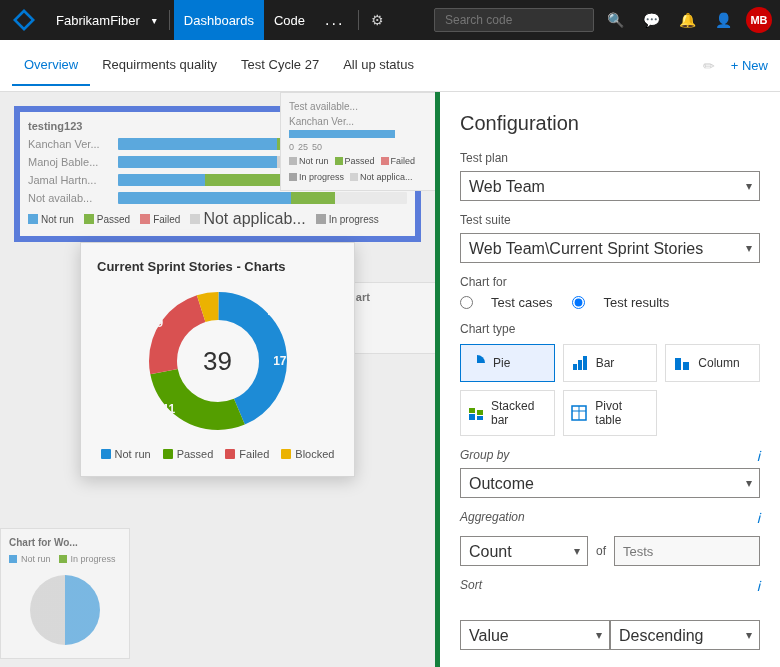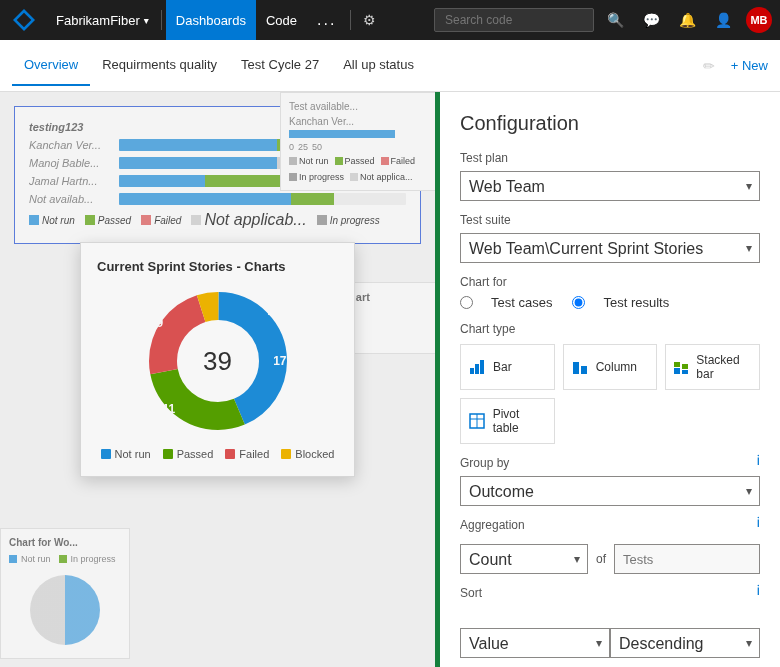--- a/index.html
+++ b/index.html
@@ -4,21 +4,21 @@
   <style>
     * { box-sizing: border-box; margin: 0; padding: 0; }
     body { font-family: 'Segoe UI', Arial, sans-serif; font-size: 13px; background: #f0f0f0; width: 780px; height: 667px; overflow: hidden; }
 
     
     .top-nav {
       display: flex; align-items: center; background: #1e1e1e; height: 40px; padding: 0 8px; color: #fff;
     }
     .nav-logo { width: 32px; height: 32px; display: flex; align-items: center; justify-content: center; margin-right: 8px; }
     .nav-logo svg { width: 22px; height: 22px; }
-    .nav-org { display: flex; align-items: center; color: #fff; font-size: 13px; padding: 0 8px; cursor: pointer; }
+    .nav-org { display: flex; align-items: center; color: #fff; font-size: 13px; padding: 0 8px; cursor: pointer; gap: 8px; }
     .nav-org .chevron { margin-left: 4px; font-size: 10px; }
     .nav-divider { width: 1px; height: 20px; background: #555; margin: 0 4px; }
     .nav-item { color: #fff; font-size: 13px; padding: 0 10px; cursor: pointer; height: 40px; display: flex; align-items: center; }
     .nav-item.active { background: #0078d4; }
     .nav-item.more { font-size: 16px; letter-spacing: 2px; }
     .nav-search { margin-left: auto; background: #333; border: 1px solid #555; color: #ccc; padding: 4px 10px; font-size: 12px; width: 160px; border-radius: 2px; }
     .nav-icons { display: flex; align-items: center; margin-left: 8px; gap: 8px; }
     .nav-icon-btn { width: 28px; height: 28px; display: flex; align-items: center; justify-content: center; color: #ccc; cursor: pointer; font-size: 14px; }
     .nav-avatar { width: 26px; height: 26px; background: #c00; border-radius: 50%; display: flex; align-items: center; justify-content: center; color: #fff; font-size: 11px; font-weight: bold; cursor: pointer; }
 
@@ -94,30 +94,30 @@
     .agg-row { display: flex; align-items: center; gap: 8px; margin-top: 6px; }
     .agg-select { flex: 1; }
     .agg-of { font-size: 12px; color: #555; }
     .agg-text { flex: 1; border: 1px solid #8a8886; height: 30px; padding: 0 8px; font-size: 13px; color: #777; background: #f8f8f8; display: flex; align-items: center; }
 
     
     .sort-row { display: flex; gap: 0; margin-top: 22px; }
     .sort-row .select-wrap { flex: 1; }
 
     
-    .info-row { display: flex; justify-content: space-between; }
+    .info-row { display: flex; align-items: center; justify-content: space-between; font-style: italic; }
     .info-icon { color: #0078d4; font-size: 14px; cursor: pointer; }
 
     
     .action-bar { display: flex; justify-content: flex-end; gap: 8px; margin-top: 20px; border-top: 1px solid #eee; padding-top: 14px; }
     .btn-primary { background: #0078d4; color: #fff; border: none; padding: 6px 20px; font-size: 13px; cursor: pointer; }
     .btn-secondary { background: #fff; color: #333; border: 1px solid #8a8886; padding: 6px 16px; font-size: 13px; cursor: pointer; }
 
     
-    .bg-section { background: #fff; border: 1px solid #1d4ed8; margin: 6px; padding: 14px; font-style: italic; }
+    .bg-section { background: #fff; border: 6px solid #1d4ed8; margin: 6px; padding: 8px; }
     .bg-section-title { font-size: 11px; font-weight: 600; color: #444; margin-bottom: 6px; }
   </style>
 </head>
 <body>
 
 <div class="top-nav">
   <div class="nav-logo">
     <svg viewBox="0 0 18 18" fill="none" xmlns="http://www.w3.org/2000/svg">
       <path d="M0 9L9 0l9 9-9 9L0 9z" fill="#0078d4"></path>
       <path d="M3 9l6-6 6 6-6 6-6-6z" fill="#1e1e1e"></path>
@@ -314,20 +314,29 @@
       </label>
       <label class="radio-item">
         <input type="radio" name="chart_for" checked="" style="">
         <span>Test results</span>
       </label>
     </div>
 
     <div class="field-label">Chart type</div>
     <div class="chart-type-grid">
 
+      <div class="chart-type-btn active">
+        <div class="chart-type-icon">
+          <svg width="18" height="18" viewBox="0 0 18 18">
+            <path d="M9 9 L9 1 A8 8 0 0 1 17 9 Z" fill="#0078d4"></path>
+            <path d="M9 9 L17 9 A8 8 0 1 1 9 1 Z" fill="#e8f0fe"></path>
+          </svg>
+        </div>
+        <span>Pie</span>
+      </div>
 
       <div class="chart-type-btn">
         <div class="chart-type-icon">
           <svg width="18" height="18" viewBox="0 0 18 18">
             <rect x="2" y="10" width="4" height="6" fill="#0078d4"></rect>
             <rect x="7" y="6" width="4" height="10" fill="#0078d4"></rect>
             <rect x="12" y="2" width="4" height="14" fill="#0078d4"></rect>
           </svg>
         </div>
         <span>Bar</span>

